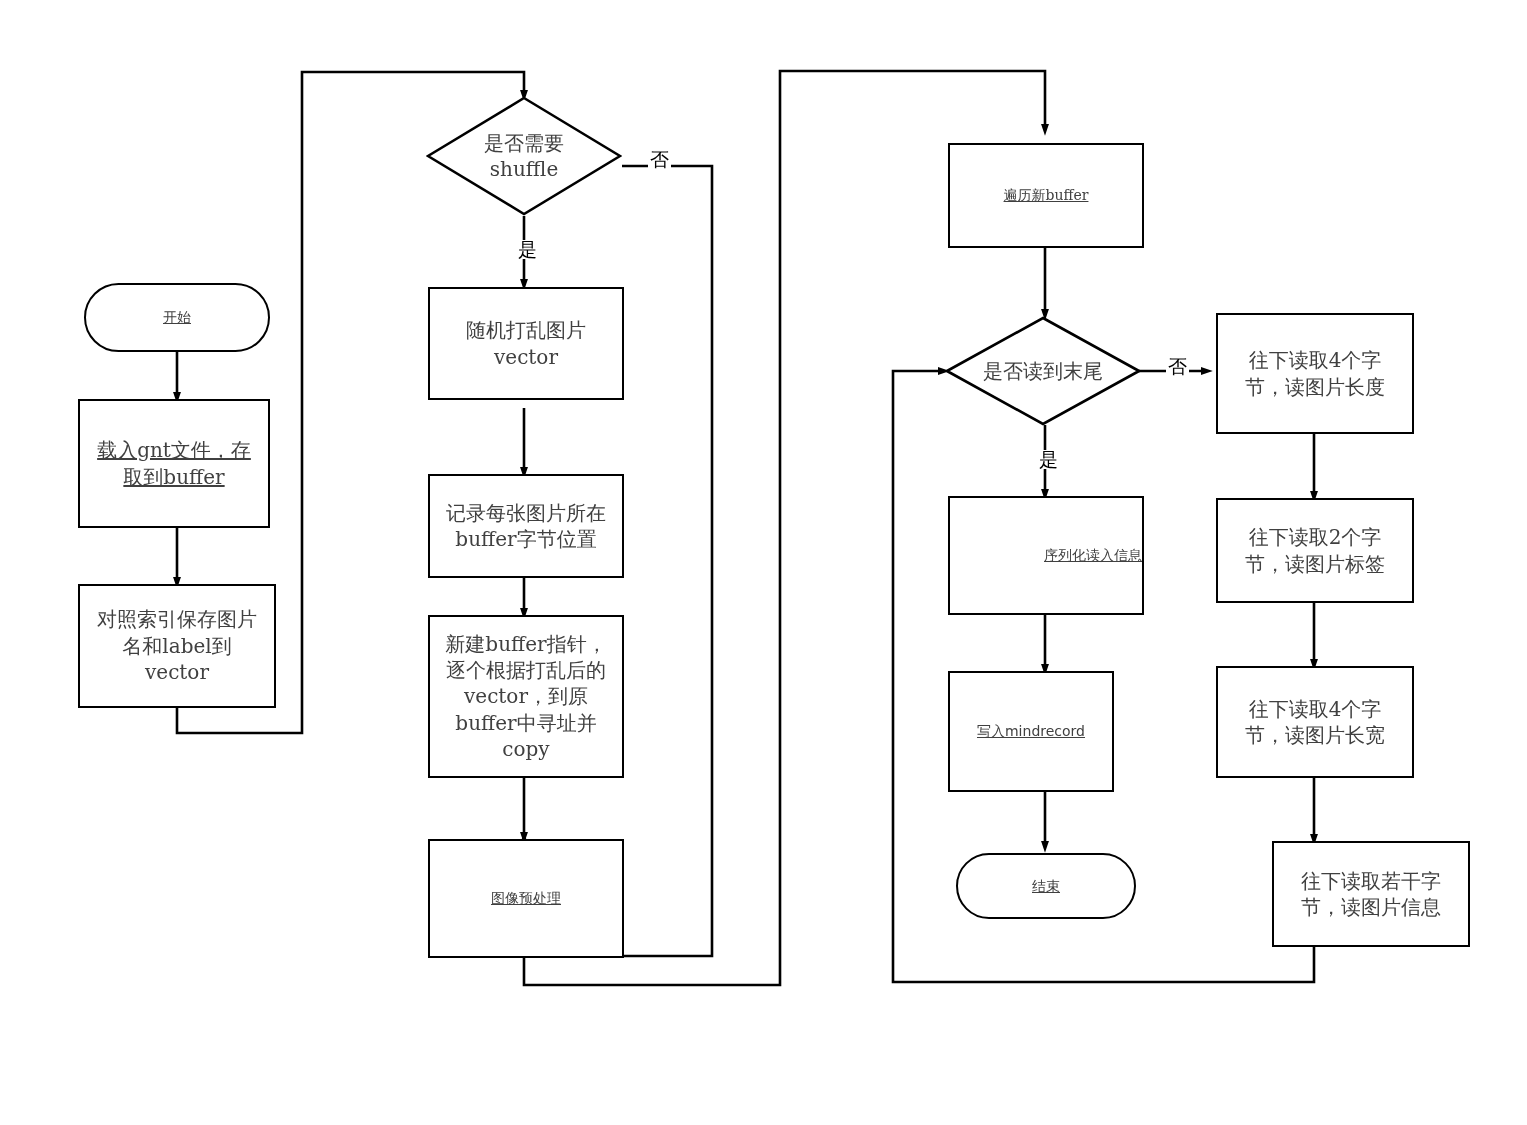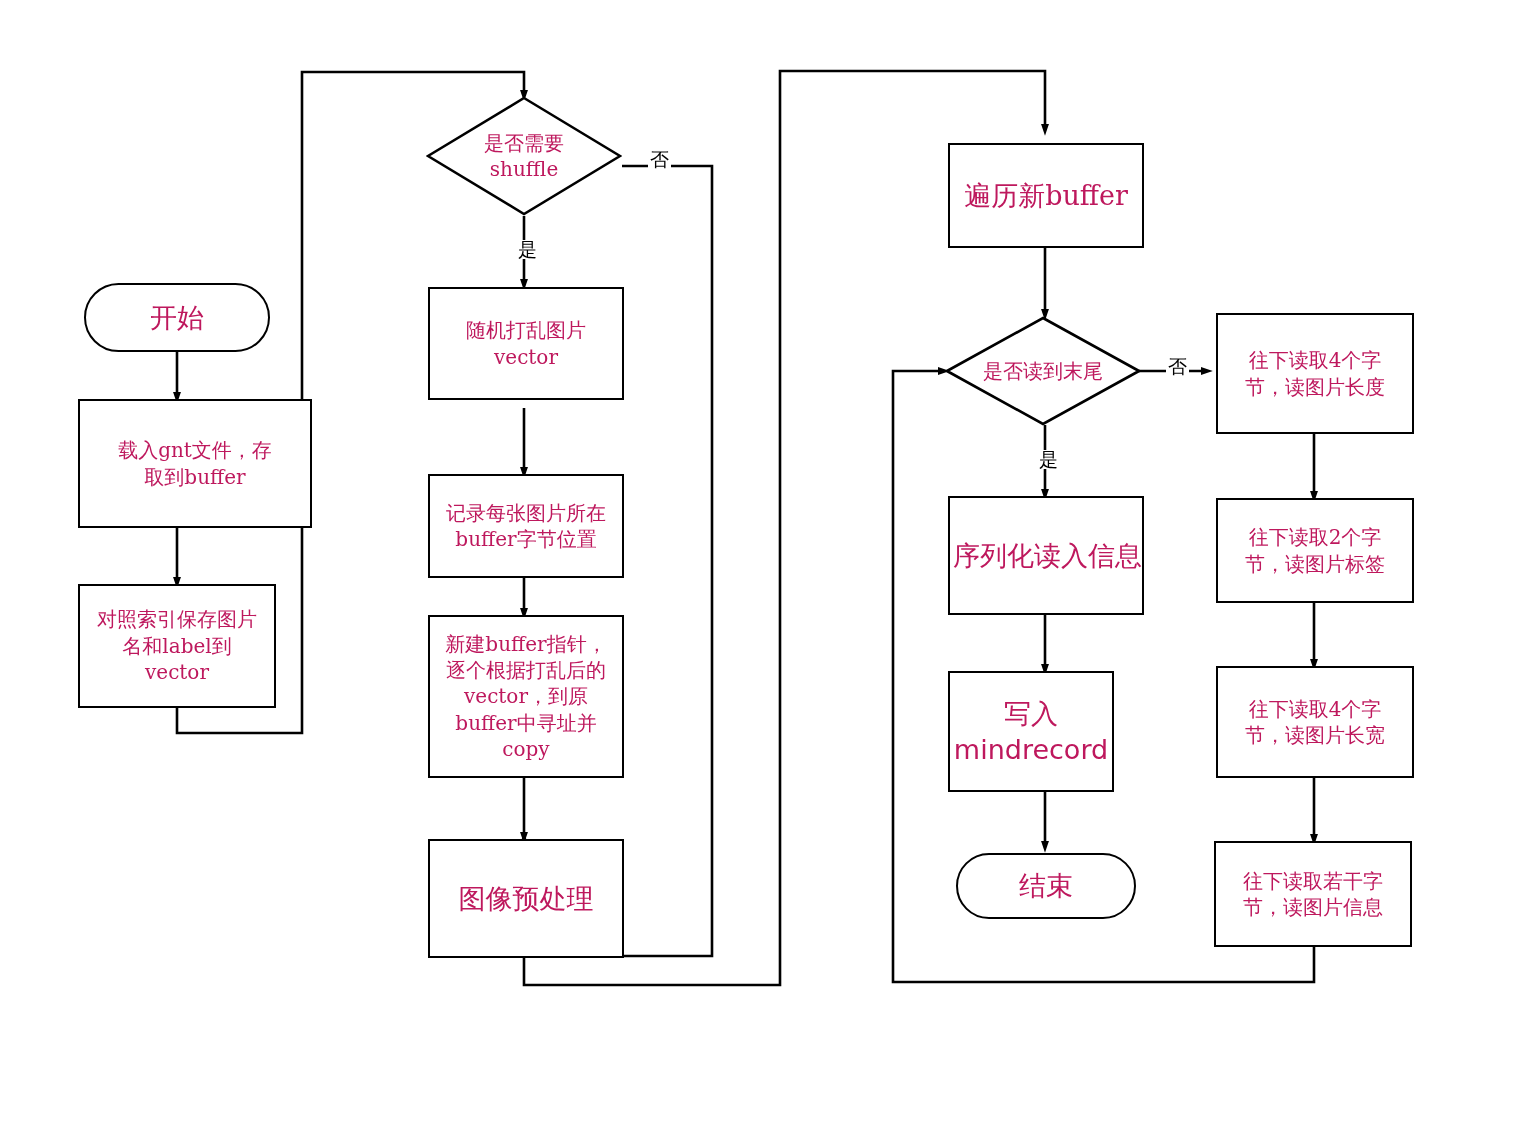--- a/index.html
+++ b/index.html
@@ -24,21 +24,21 @@
   }
   .node {
     position: absolute;
     box-sizing: border-box;
     border: 2px solid #000000;
     background: #ffffff;
     display: flex;
     align-items: center;
     justify-content: center;
     text-align: center;
-    color: #be185d;
+    color: #404040;
     line-height: 1.32;
     white-space: pre-line;
     z-index: 2;
   }
   .node.terminal {
     border-radius: 60px;
   }
   .node.decision {
     border: none;
     background: transparent;
@@ -52,21 +52,21 @@
   .node.decision .dshape {
     position: absolute;
     left: 0;
     top: 0;
     width: 100%;
     height: 100%;
     z-index: 1;
   }
   .serif { font-family: "DejaVu Serif", serif; }
   .sans  { font-family: "DejaVu Sans", sans-serif; }
-  .f21 { font-size: 27px; }
+  .f21 { font-size: 14px; text-decoration: underline; }
   .f20 { font-size: 20px; }
   .edge-label {
     position: absolute;
     font-family: "DejaVu Serif", serif;
     font-size: 19px;
     color: #000000;
     background: #ffffff;
     padding: 0 2px;
     z-index: 4;
     line-height: 1;
@@ -121,21 +121,21 @@
       <path d="M1314,778 L1314,840" marker-end="url(#arrow)"></path>
 
       <path d="M1314,947 L1314,982 L893,982 L893,371 L944,371" marker-end="url(#arrow)"></path>
     </g>
   </svg>
 
   <div class="node terminal serif f21" style="left:84px; top:283px; width:186px; height:69px;">
     <span>开始</span>
   </div>
 
-  <div class="node serif f20" style="left:78px; top:399px; width:234px; height:129px;">
+  <div class="node serif f20" style="left:78px; top:399px; width:192px; height:129px;text-decoration:underline;">
     <span>载入gnt文件，存
 取到buffer</span>
   </div>
 
   <div class="node serif f20" style="left:78px; top:584px; width:198px; height:124px;text-align:center;">
     <span>对照索引保存图片
 名和label到
 vector</span>
   </div>
 
@@ -200,21 +200,21 @@
   <div class="node serif f20" style="left:1216px; top:498px; width:198px; height:105px;">
     <span>往下读取2个字
 节，读图片标签</span>
   </div>
 
   <div class="node serif f20" style="left:1216px; top:666px; width:198px; height:112px;">
     <span>往下读取4个字
 节，读图片长宽</span>
   </div>
 
-  <div class="node serif f20" style="left:1214px; top:841px; width:198px; height:106px;align-items:center;">
+  <div class="node serif f20" style="left:1272px; top:841px; width:198px; height:106px;align-items:center;">
     <span>往下读取若干字
 节，读图片信息</span>
   </div>
 
   <div class="edge-label" style="left:648px; top:150px;">否</div>
 
   <div class="edge-label" style="left:516px; top:240px;">是</div>
 
   <div class="edge-label" style="left:1166px; top:357px;">否</div>
 

